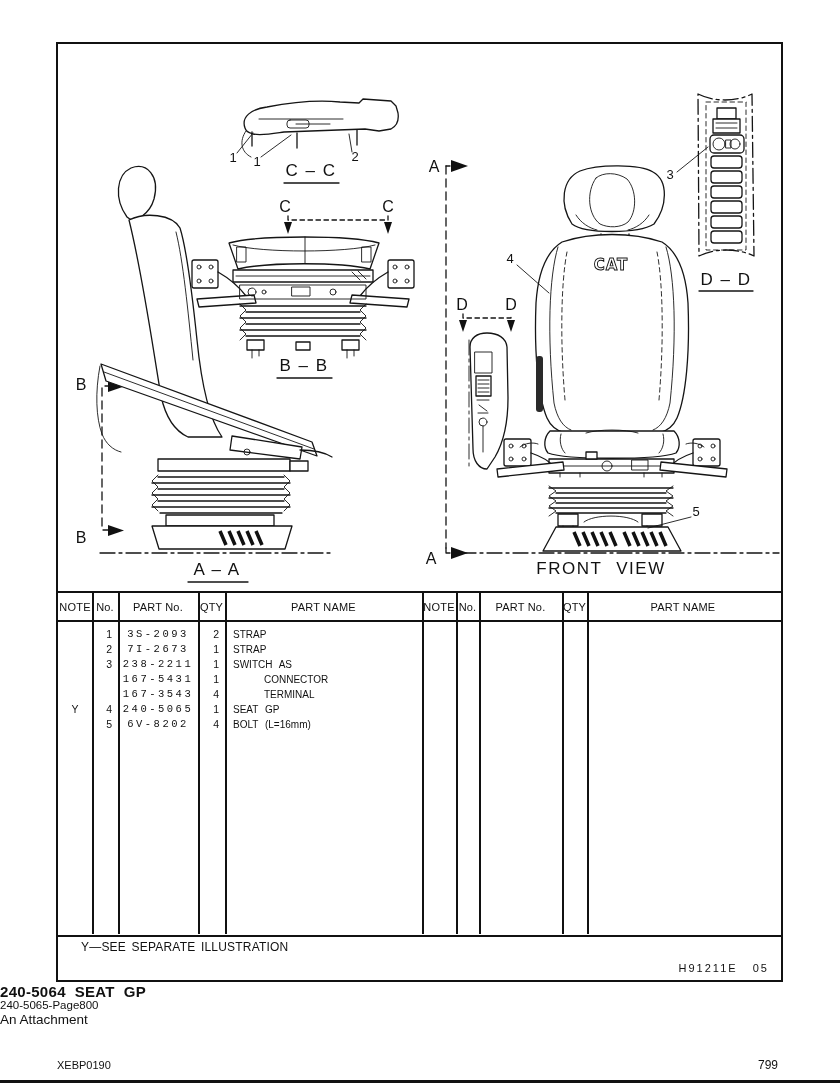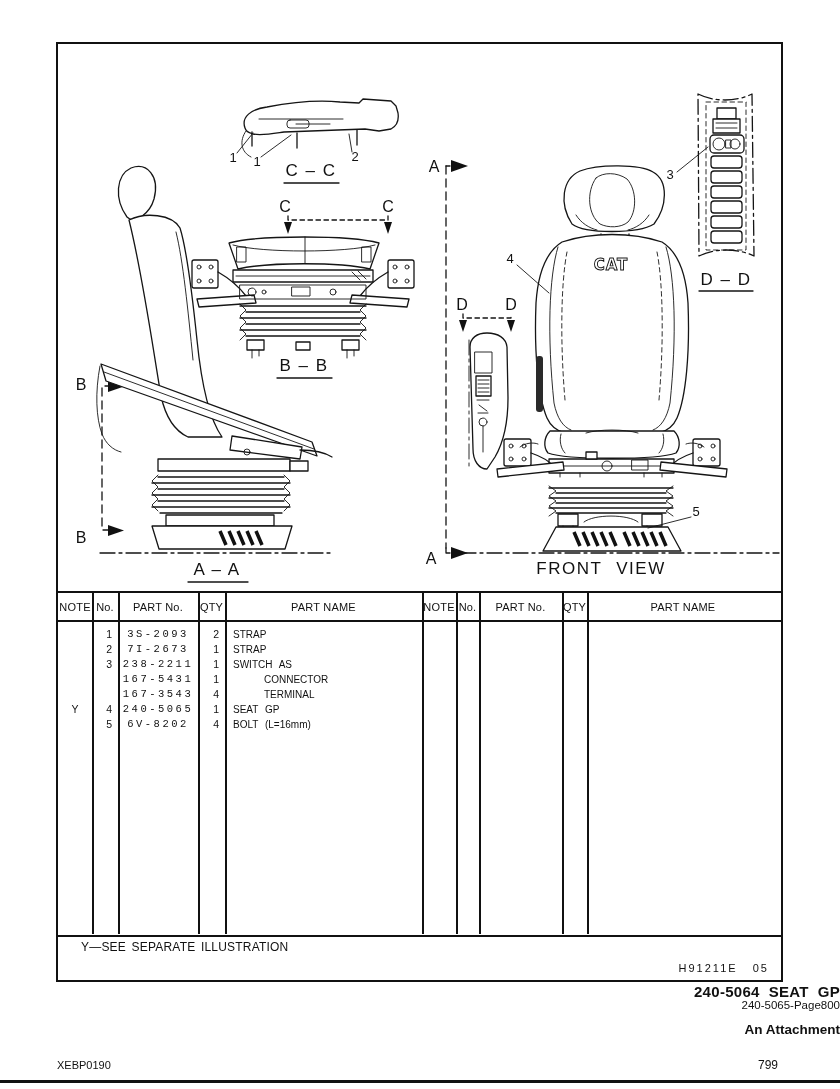--- a/index.html
+++ b/index.html
@@ -33,25 +33,25 @@
   .c-name { left:167px; width:197px; padding-left:8px; font-size:10px; word-spacing:4px; }
   .c-name.ind { padding-left:39px; }
 
   
   .note-box { position:absolute; left:0; bottom:0; width:100%; height:45px;
               border-top:2.5px solid #111; }
   .note-text { position:absolute; left:4px; top:3px; font-size:12px; word-spacing:2px; letter-spacing:0.2px;margin-left:19px; }
   .revision  { position:absolute; right:12px; bottom:6px; font-size:11px; letter-spacing:2px; white-space:pre; }
 
   
-  .caption { position:absolute; left:0; top:984px; width:100%; text-align:right; line-height:1.0; }
+  .caption { position:absolute; left:0; top:984px; width:100%; text-align:left; line-height:1.0; }
   .cap1 { font-size:15px; font-weight:bold; white-space:pre; letter-spacing:0.3px; }
   .cap2 { font-size:12px; margin-top:2px; }
   .cap3 { font-size:11.5px; margin-top:1px; }
-  .cap4 { font-size:13.5px; margin-top:11px;font-weight:bold; }
+  .cap4 { font-size:13.5px; margin-top:1px; }
 
   .doc-code { position:absolute; left:57px; top:1059px; font-size:11px; }
   .page-num { position:absolute; right:62px; top:1058px; font-size:12px; }
   .bottom-rule { position:absolute; left:0; top:1080px; width:100%; height:2.5px; background:#111; }
 
   
   .ln  { fill:none; stroke:#151515; stroke-width:1.3; stroke-linejoin:round; stroke-linecap:round; }
   .ln2 { stroke-width:0.9; }
   .fw  { fill:#ffffff; stroke:#151515; stroke-width:1.3; stroke-linejoin:round; }
   .dash { stroke-dasharray:8 5; }

